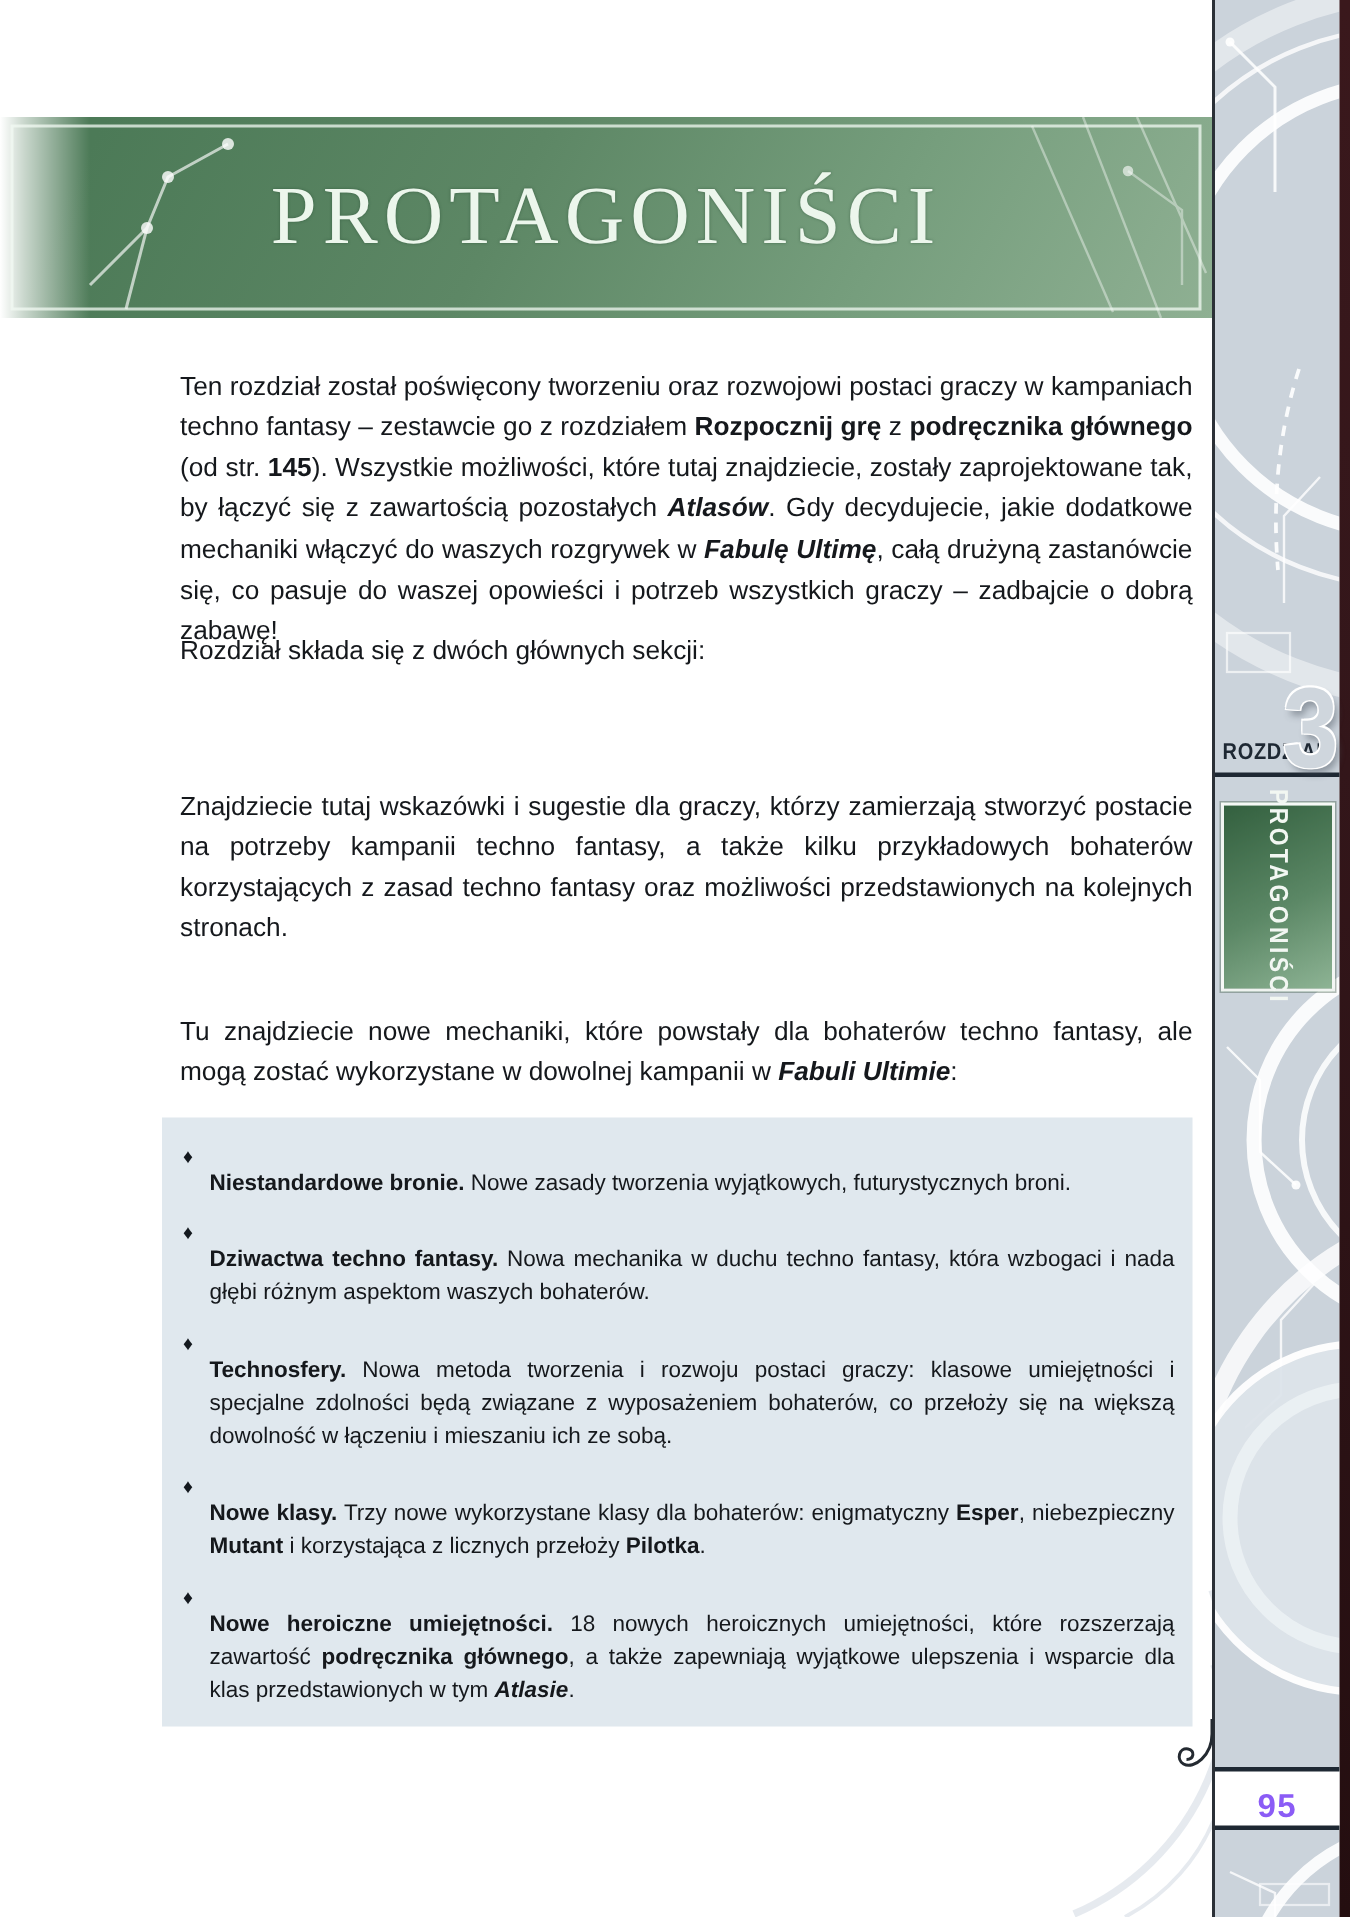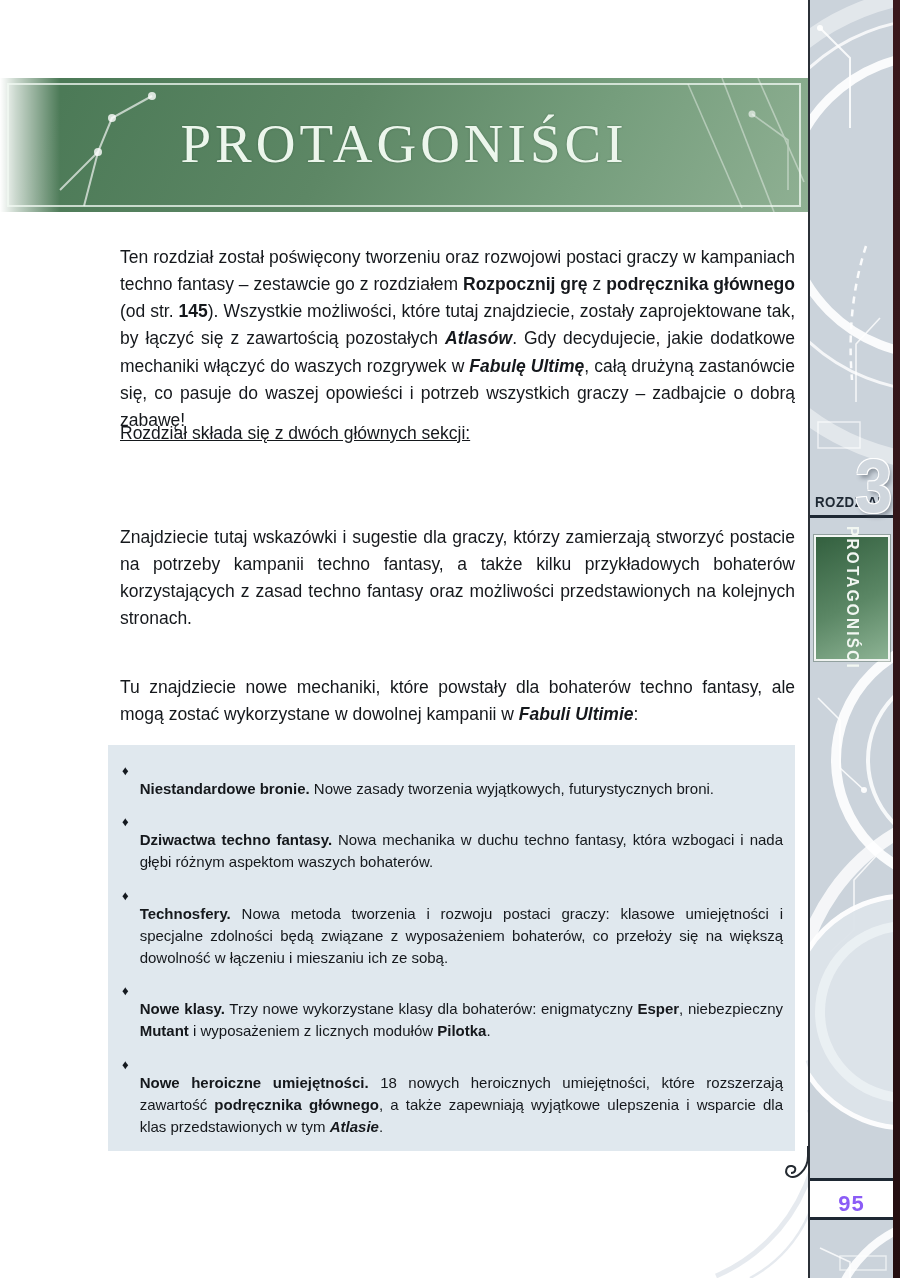--- a/index.html
+++ b/index.html
@@ -22,21 +22,21 @@
   .banner-deco{position:absolute;inset:0;}
   .banner h1{position:relative;z-index:3;text-align:center;line-height:132px;
     font-family:"Liberation Serif",serif;font-weight:400;font-size:55px;letter-spacing:4px;
     color:#ecf6ec;text-shadow:0 0 2px rgba(35,70,45,.55);}
 
   
   .copy{position:absolute;left:120px;right:105px;color:var(--ink);
     font-size:17.5px;line-height:1.55;text-align:justify;}
   .copy .b{font-weight:bold;} .copy .i{font-style:italic;}
   .p1{top:244px;}
-  .p-note{top:420px;text-align:left;text-decoration:underline;}
+  .p-note{top:420px;text-align:left;}
 
   .section-bar{position:absolute;left:118px;right:105px;height:36px;
     background:linear-gradient(to right,#a9b1b8 0%,#e7ebee 55%,#ffffff 85%);
     border-top:1px solid #99a1a9;border-bottom:3px solid var(--heading-rule);
     color:var(--heading-ink);font-size:26px;font-weight:bold;line-height:33px;white-space:nowrap;overflow:visible;}
   .section-bar span{display:inline-block;padding-left:8px;transform:scale(.8,1.06);transform-origin:0 58%;letter-spacing:.5px;}
   .bar1{top:477px;} .bar2{top:628px;}
   .s1body{top:524px;} .s2body{top:674px;}
 
   
@@ -120,21 +120,21 @@
     <li>
       <span class="bullet">♦</span>
       <span class="li-text"><span class="b">Dziwactwa techno fantasy.</span><span> Nowa mechanika w duchu techno fantasy, która wzbogaci i nada głębi różnym aspektom waszych bohaterów.</span></span>
     </li>
     <li>
       <span class="bullet">♦</span>
       <span class="li-text"><span class="b">Technosfery.</span><span> Nowa metoda tworzenia i rozwoju postaci graczy: klasowe umiejętności i specjalne zdolności będą związane z wyposażeniem bohaterów, co przełoży się na większą dowolność w łączeniu i mieszaniu ich ze sobą.</span></span>
     </li>
     <li>
       <span class="bullet">♦</span>
-      <span class="li-text"><span class="b">Nowe klasy.</span><span> Trzy nowe wykorzystane klasy dla bohaterów: enigmatyczny </span><span class="b">Esper</span><span>, niebezpieczny </span><span class="b">Mutant</span><span> i wyposażeniem z licznych modułów </span><span class="b">Pilotka</span><span>.</span></span>
+      <span class="li-text"><span class="b">Nowe klasy.</span><span> Trzy nowe wykorzystane klasy dla bohaterów: enigmatyczny </span><span class="b">Esper</span><span>, niebezpieczny </span><span class="b">Mutant</span><span> i korzystająca z licznych przełoży </span><span class="b">Pilotka</span><span>.</span></span>
     </li>
     <li>
       <span class="bullet">♦</span>
       <span class="li-text"><span class="b">Nowe heroiczne umiejętności.</span><span> 18 nowych heroicznych umiejętności, które rozszerzają zawartość </span><span class="b">podręcznika głównego</span><span>, a także zapewniają wyjątkowe ulepszenia i wsparcie dla klas przedstawionych w tym </span><span class="b i">Atlasie</span><span>.</span></span>
     </li>
   </ul>
 
   <svg class="main-arcs" width="110" height="238" viewBox="0 0 110 238">
     <g stroke="#e3e8ed" fill="none">
       <path d="M110,20 A170,170 0 0 1 18,236" stroke-width="5" opacity="0.9"></path>

